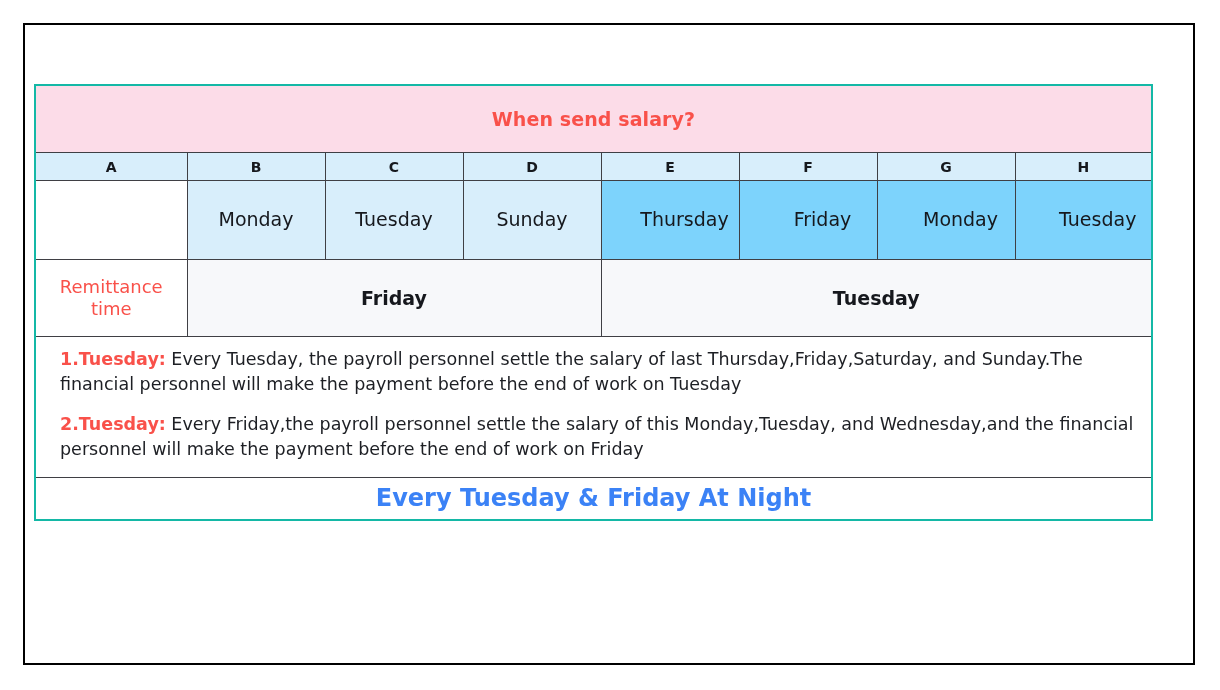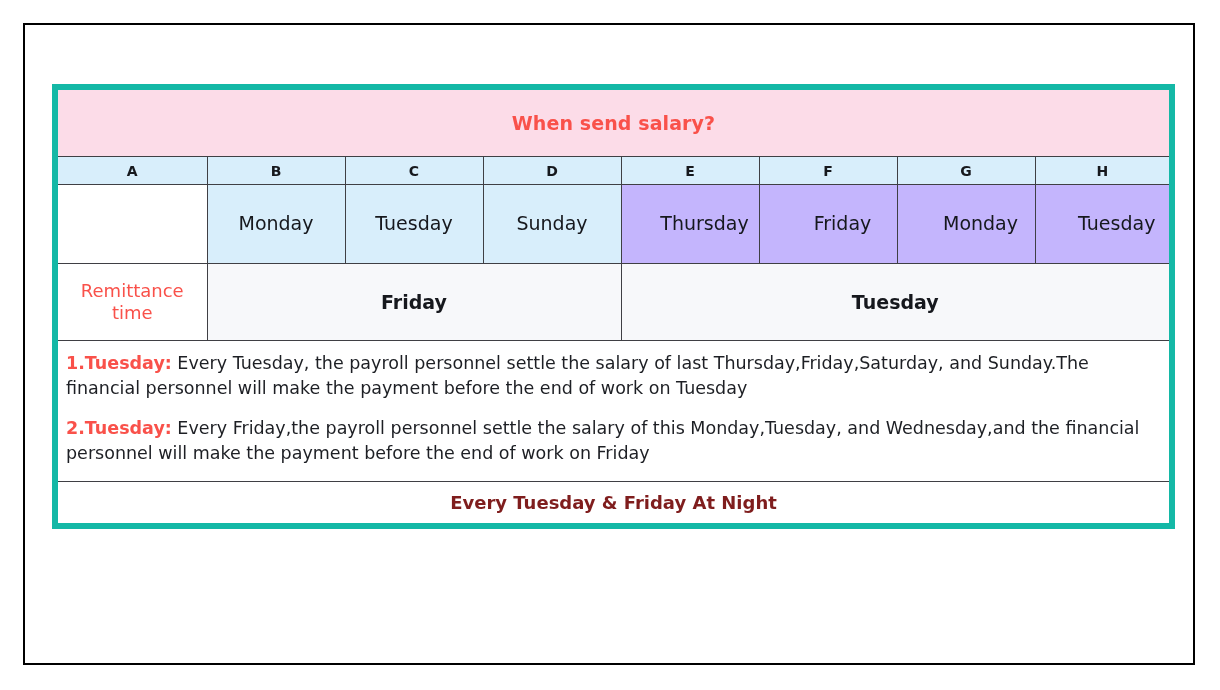--- a/index.html
+++ b/index.html
@@ -22,26 +22,26 @@
     width: 1172px;
     height: 642px;
     border: 2px solid #000000;
     box-sizing: border-box;
     background: #ffffff;
   }
 
   
   .schedule-table {
     position: absolute;
-    left: 27px;
+    left: 9px;
     top: 59px;
     width: 1117px;
     border-collapse: collapse;
     table-layout: fixed;
-    border: 6px solid #14b8a6;
+    border: 2px solid #14b8a6;
     background: #ffffff;
   }
   .schedule-table td {
     border: 1px solid #3f3f44;
     padding: 0;
     vertical-align: middle;
   }
 
   
   .row-title td {
@@ -79,21 +79,21 @@
     height: 78px;
     text-align: center;
     font-size: 19px;
     font-weight: normal;
     color: #16181d;
     line-height: 1.15;
     padding: 0 3px;
   }
   .row-days td.blank { background: #ffffff; }
   .row-days td.weekday-early { background: #d8eefb; }
-  .row-days td.weekday-late  { background: #c4b5fd; padding-left: 32px; }
+  .row-days td.weekday-late  { background: #7dd3fc; padding-left: 32px; }
 
   
   .row-remit td { height: 76px; text-align: center; }
   .row-remit td.remit-label {
     background: #ffffff;
     color: #f9514a;
     font-size: 18px;
     font-weight: normal;
     line-height: 1.2;
     padding: 0 4px;
@@ -101,40 +101,40 @@
   .row-remit td.remit-value {
     background: #f7f8fa;
     color: #16181d;
     font-size: 19px;
     font-weight: bold;
   }
 
   
   .row-notes td {
     background: #ffffff;
-    padding: 10px 8px 14px 8px;
+    padding: 10px 8px 14px 24px;
     text-align: left;
     font-size: 17.5px;
     line-height: 1.45;
     color: #1d1f24;
     margin-left: 32px;
   }
   .note-lead {
     color: #f9514a;
     font-weight: bold;
   }
   .note-gap { height: 14px; }
 
   
   .row-footer td {
     background: #ffffff;
     text-align: center;
     height: 41px;
-    color: #7f1d1d;
-    font-size: 18px;
+    color: #3b82f6;
+    font-size: 24px;
     font-weight: bold;
   }
 </style>
 </head>
 <body>
 
 <div class="page-frame">
 
   <table class="schedule-table">
     <colgroup>

